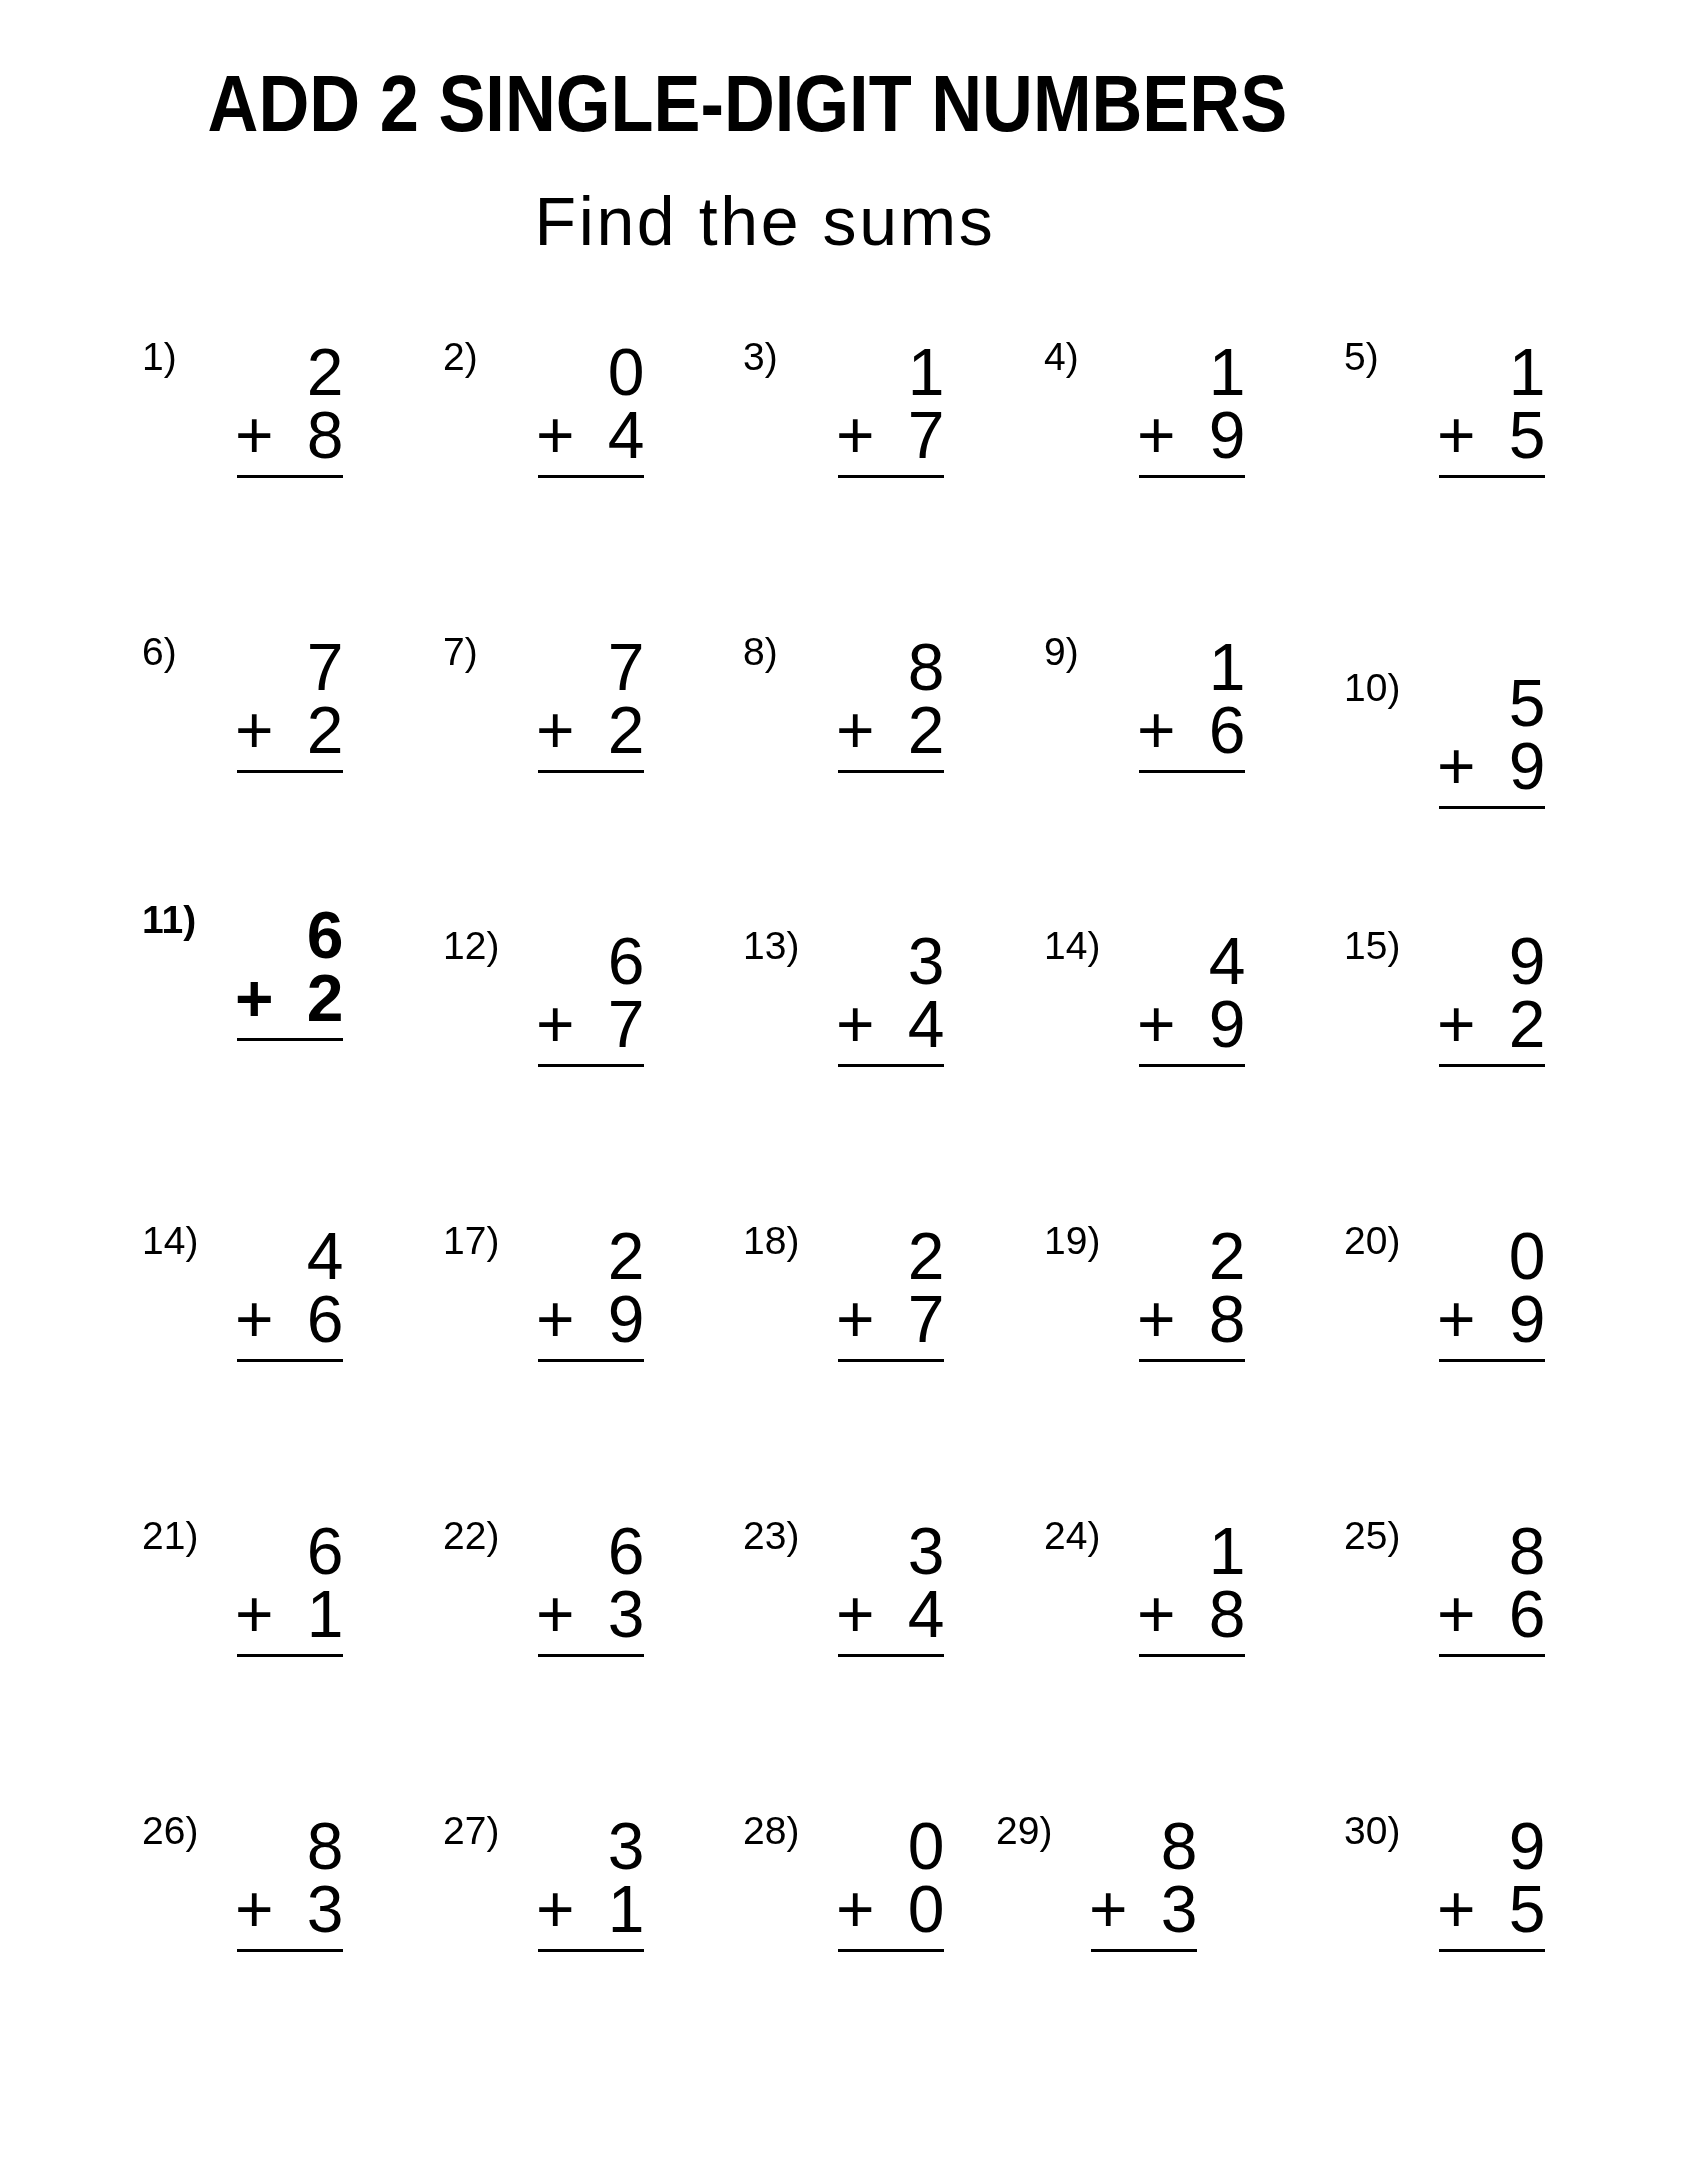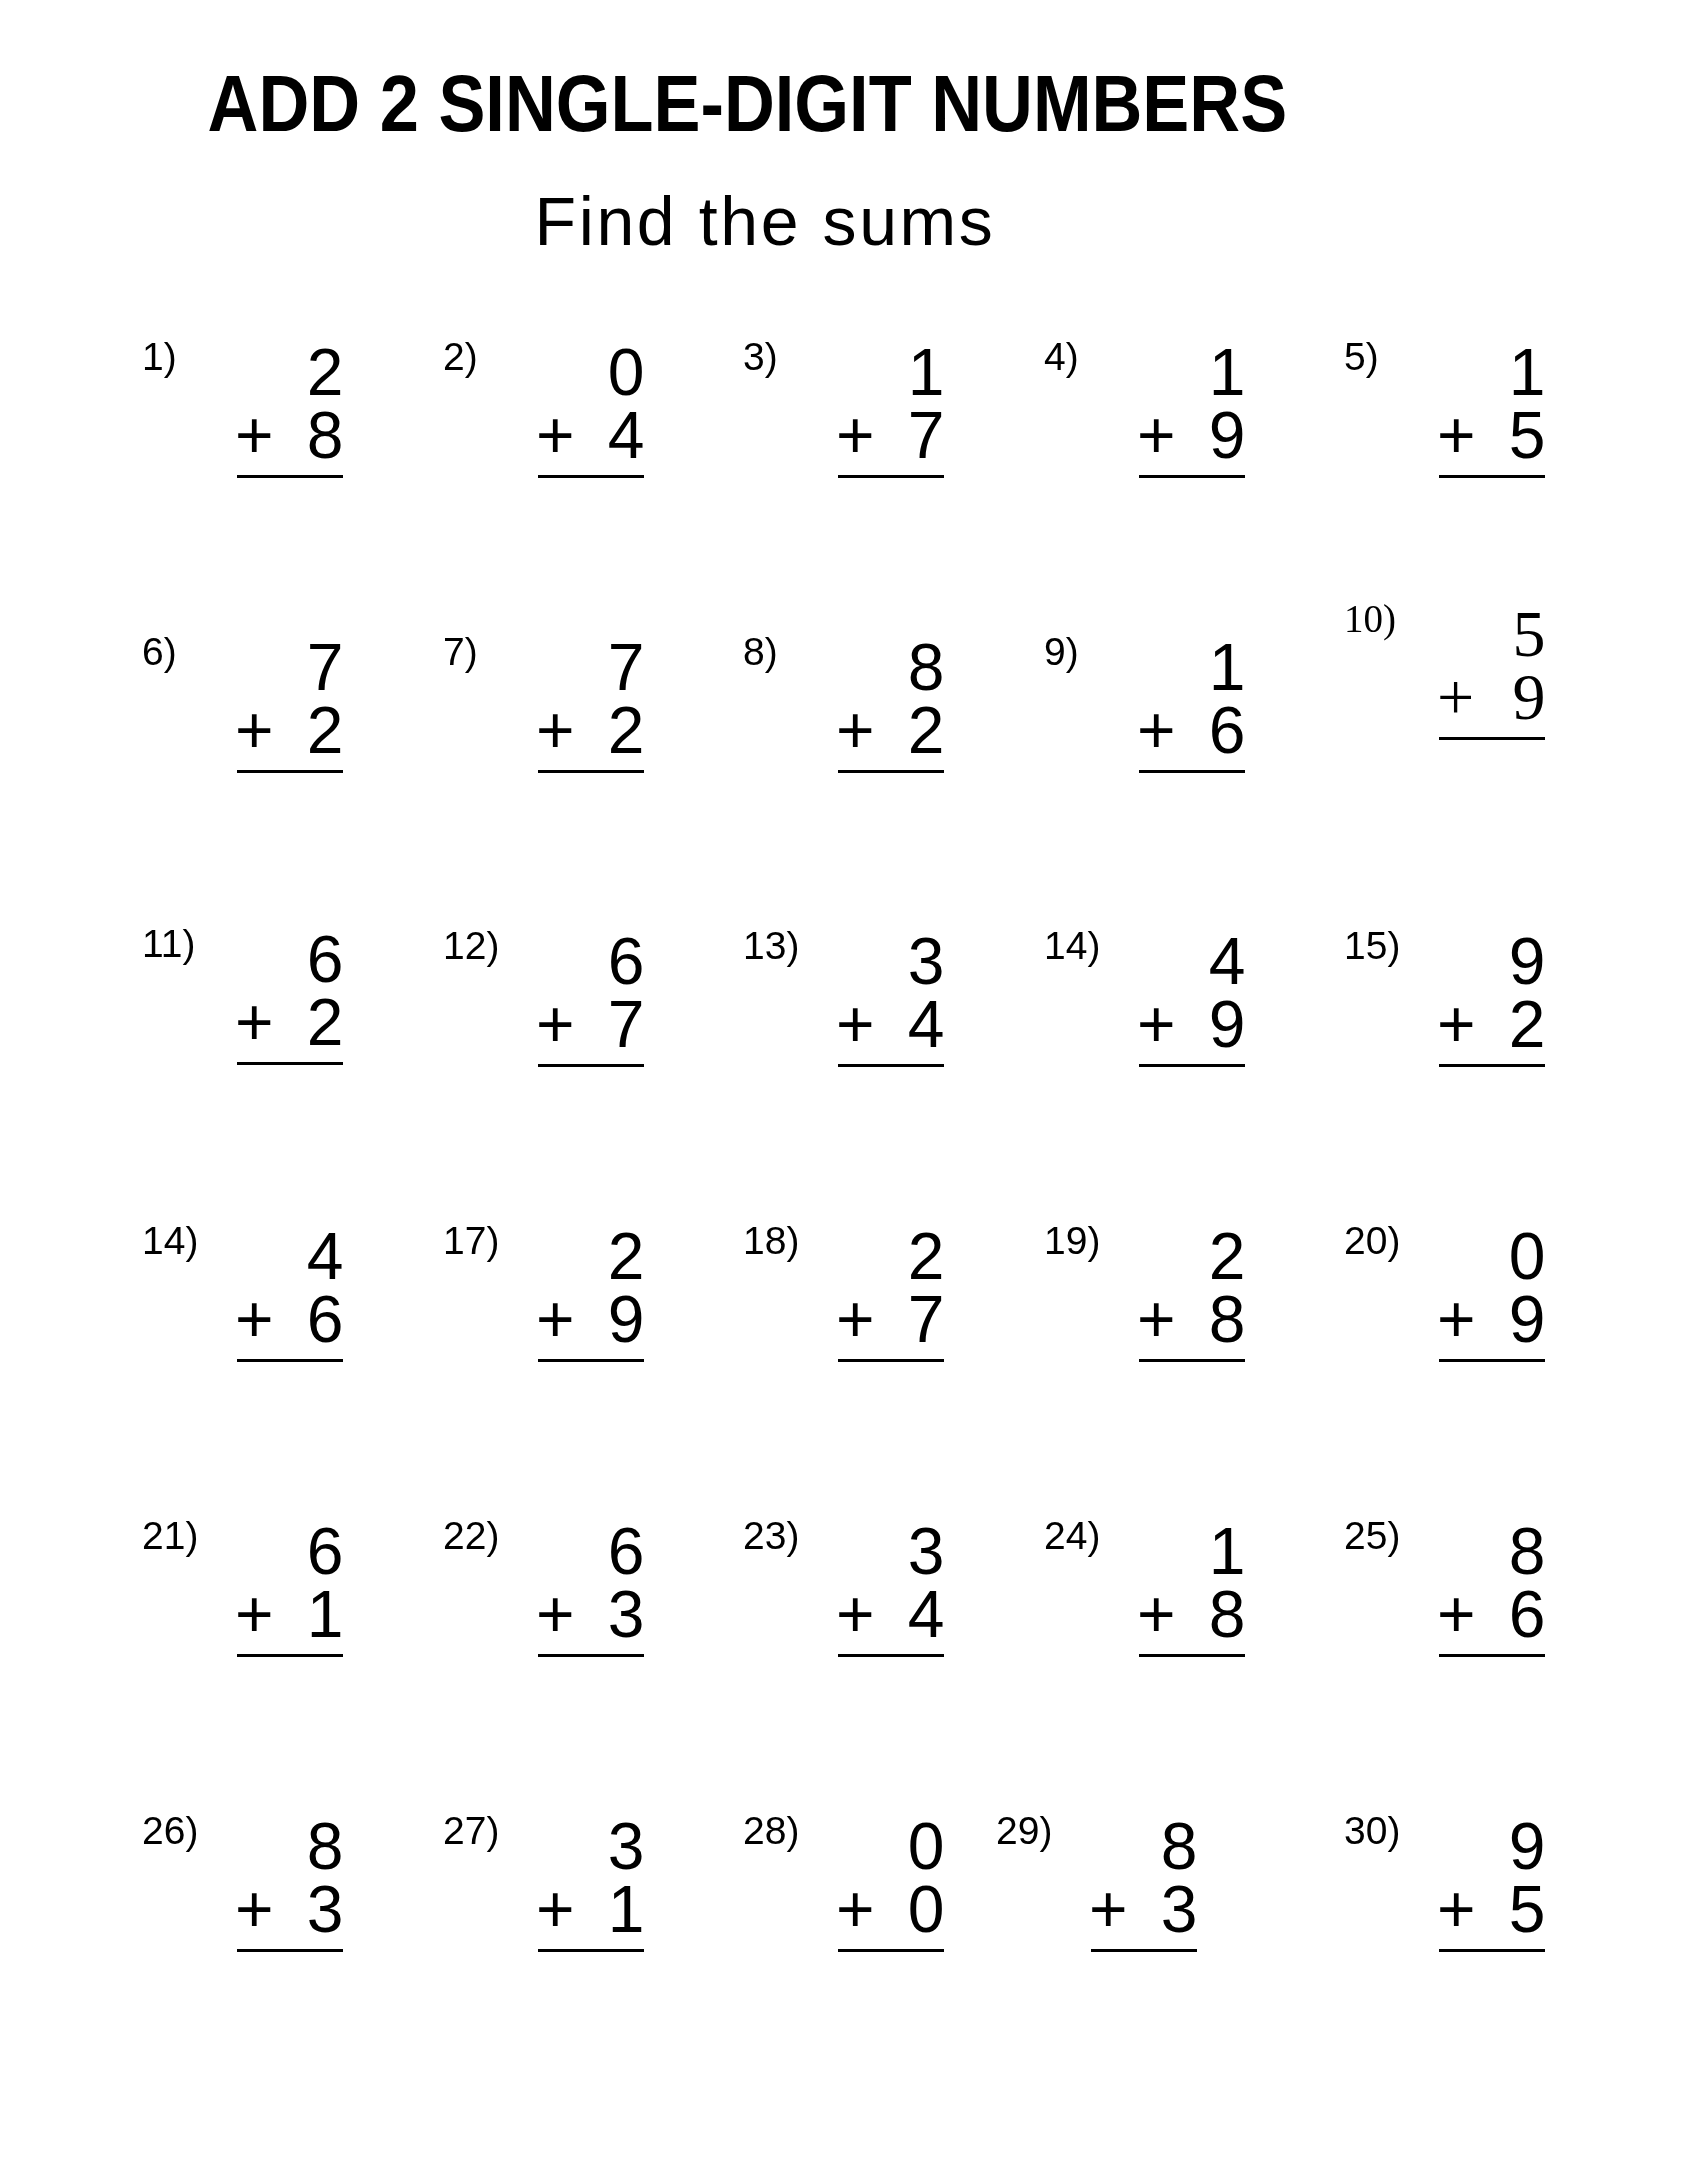--- a/index.html
+++ b/index.html
@@ -86,28 +86,28 @@
     <span class="bottom-digit">2</span>
     <div class="rule"></div>
   </div>
     <div class="cell" style="left: 1044px; top: 640px;">
     <span class="label">9)</span>
     <span class="top-digit">1</span>
     <span class="plus">+</span>
     <span class="bottom-digit">6</span>
     <div class="rule"></div>
   </div>
-    <div class="cell" style="left: 1344px; top: 607px; font-family: Liberation Serif, serif;">
+    <div class="cell" style="left: 1344px; top: 676px;">
     <span class="label">10)</span>
     <span class="top-digit">5</span>
     <span class="plus">+</span>
     <span class="bottom-digit">9</span>
     <div class="rule"></div>
   </div>
-    <div class="cell" style="left: 142px; top: 932px;">
+    <div class="cell" style="left: 142px; top: 908px; font-weight: bold;">
     <span class="label">11)</span>
     <span class="top-digit">6</span>
     <span class="plus">+</span>
     <span class="bottom-digit">2</span>
     <div class="rule"></div>
   </div>
     <div class="cell" style="left: 443px; top: 934px;">
     <span class="label">12)</span>
     <span class="top-digit">6</span>
     <span class="plus">+</span>

